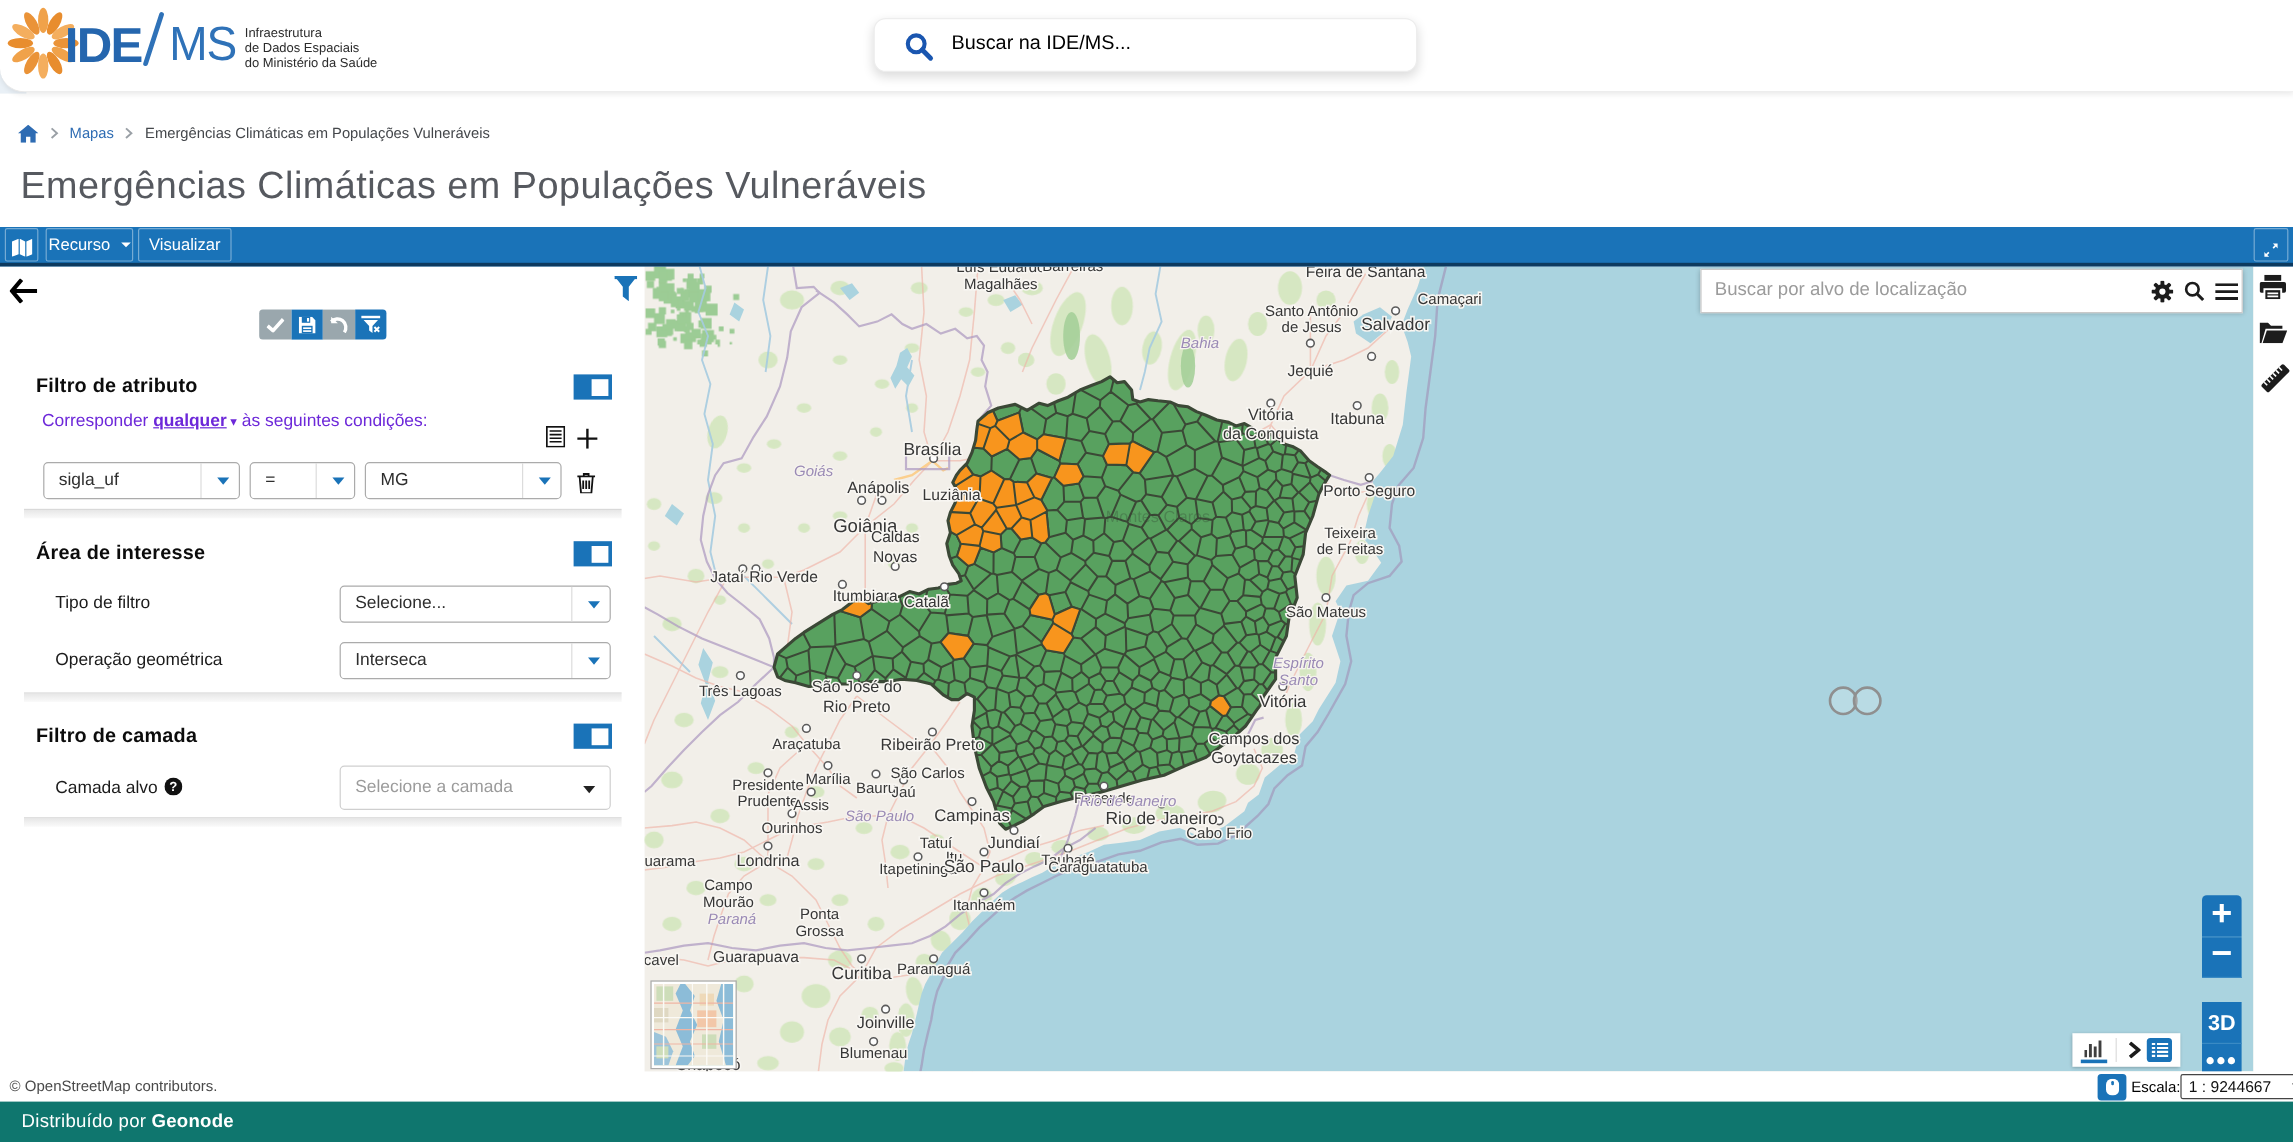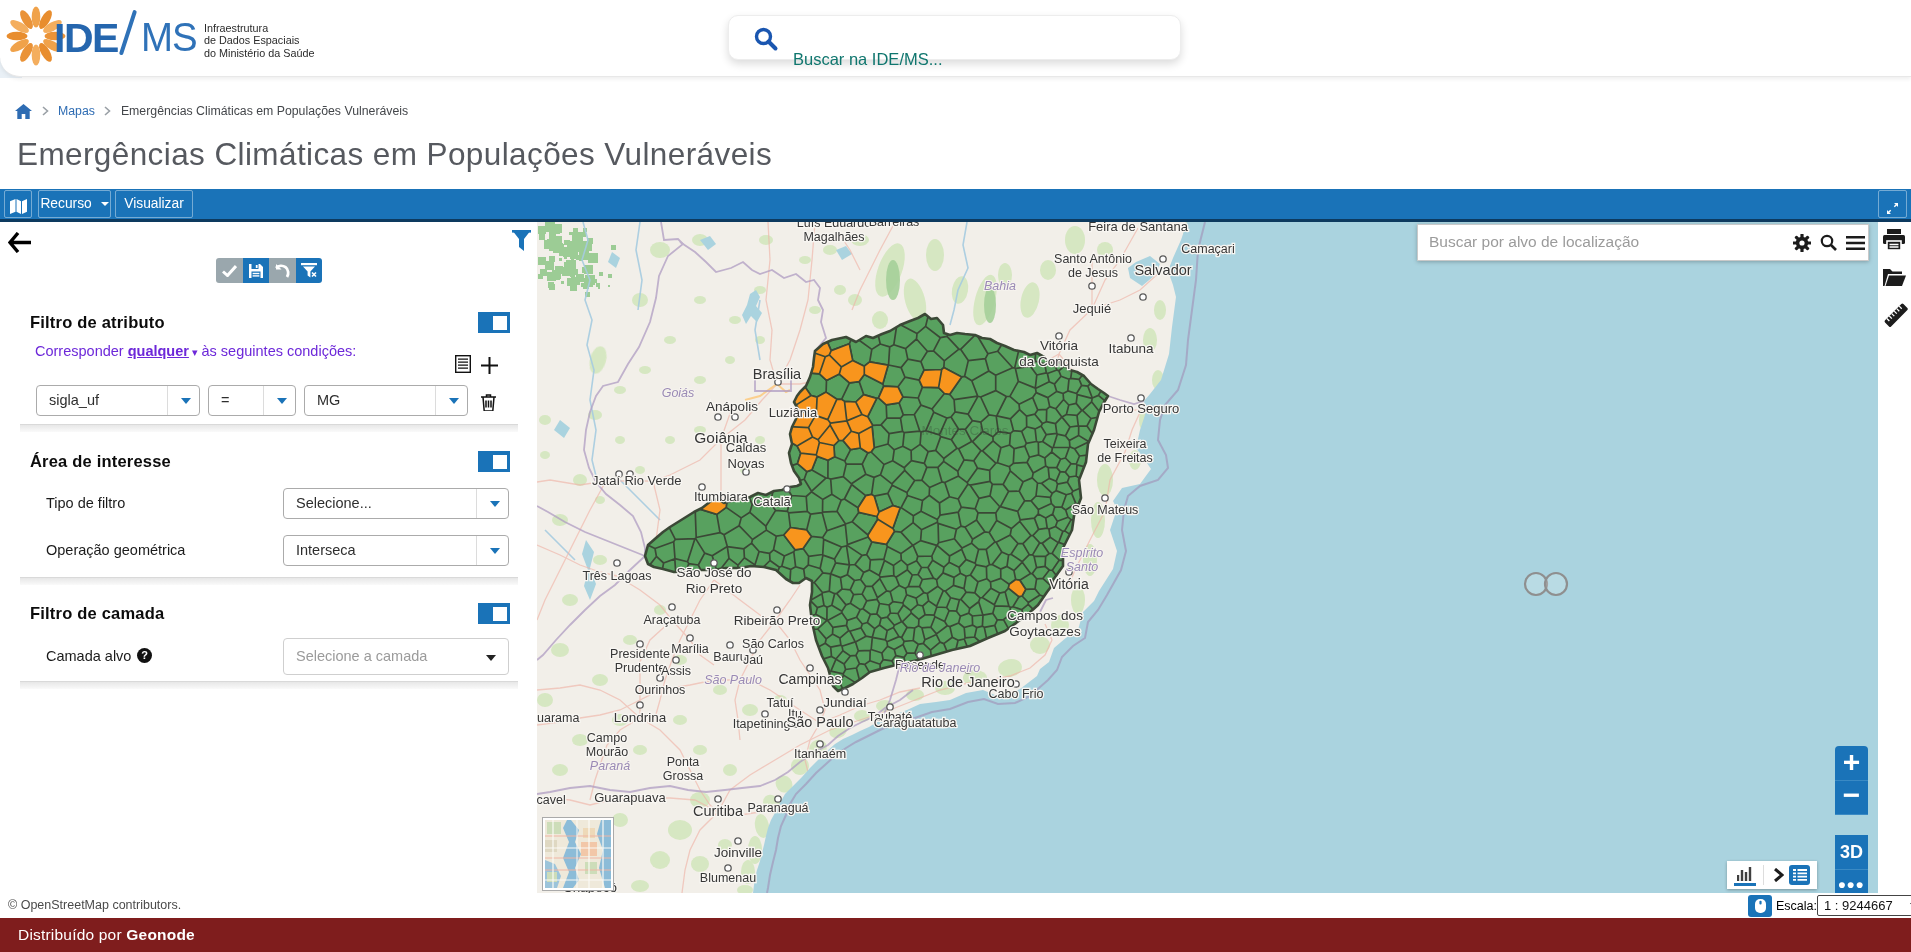--- a/index.html
+++ b/index.html
@@ -14,21 +14,21 @@
 #logo-svg { position:absolute; left:5px; top:5px; }
 #logo-ide { position:absolute; left:54px; top:15px; font-size:41px; font-weight:bold; color:#2566ae;
   letter-spacing:-1.5px; }
 #logo-slash { position:absolute; left:126px; top:9px; width:3.5px; height:47px; background:#2f72b8;
   transform:rotate(18deg); border-radius:2px; }
 #logo-ms { position:absolute; left:141px; top:15px; font-size:40px; font-weight:400; color:#2f72b8;
   letter-spacing:-1px; transform:scaleX(0.96); transform-origin:left; }
 #logo-tx1 { position:absolute; left:204px; top:22px; font-size:10.8px; color:#2b2b2b; line-height:12.3px; }
 #searchpill { position:absolute; left:728px; top:15px; width:453px; height:45px; background:#fff;
   border:1px solid #ededed; border-radius:10px; box-shadow:0 4px 9px rgba(0,0,0,0.14); }
-#searchpill .ph { position:absolute; left:64px; top:11px; font-size:16.5px; color:#0f766e;margin-top:23px; }
+#searchpill .ph { position:absolute; left:64px; top:11px; font-size:16.5px; color:#000000; }
 #searchpill .ic { position:absolute; left:24px; top:10px; }
 
 #crumbs { position:absolute; left:15px; top:102px; height:18px; font-size:12.3px; color:#44474b; z-index:5;
   display:flex; align-items:center; }
 #crumbs .lnk { color:#2e6cb3; }
 #crumbs .sep { margin:0 9.5px; display:flex; }
 #title { position:absolute; left:17px; top:136px; font-size:31.5px; font-weight:400; color:#56595f;
   letter-spacing:0.4px; z-index:5; }
 
 #toolbar { position:absolute; left:0; top:189px; width:1911px; height:33px; background:#1a73b8;
@@ -107,21 +107,21 @@
 
 #footstrip { position:absolute; left:0; top:893px; width:1911px; height:25px; background:#fff; z-index:25; }
 #footstrip .osm { position:absolute; left:8px; top:5px; font-size:12.5px; color:#4a4a4a; }
 #mouse-ic { position:absolute; left:1748px; top:2px; width:24px; height:22px; background:#1a73b8;
   border-radius:3px; display:flex; align-items:center; justify-content:center; }
 #escala { position:absolute; left:1776px; top:6px; font-size:12.5px; color:#000000; }
 #scalesel { position:absolute; left:1817px; top:2px; width:107px; height:21px; border:1px solid #444;
   border-radius:2px; background:#fff; font-size:13px; color:#111; line-height:19px; padding-left:6px; }
 #scalesel .sarr { position:absolute; right:5px; top:7px; width:0; height:0; border-left:4.5px solid transparent;
   border-right:4.5px solid transparent; border-top:5.5px solid #111; }
-#footer { position:absolute; left:0; top:918px; width:1911px; height:34px; background:#7f1d1d; z-index:25;padding-left:19px; }
+#footer { position:absolute; left:0; top:918px; width:1911px; height:34px; background:#0f766e; z-index:25;padding-left:19px; }
 #footer .tx { position:absolute; left:18px; top:8px; font-size:15.5px; color:#fff; letter-spacing:0.2px; }
 </style>
 </head>
 <body>
 <div id="hdr-notch"></div>
 <div id="header">
   <div id="logo-svg"><svg width="62" height="62" viewBox="0 0 62 62" style="">
         <g transform="translate(31,31)">
           <ellipse cx="0" cy="-19" rx="4.3" ry="10.5" fill="#f0a24a" transform="rotate(0)"></ellipse>
           <ellipse cx="0" cy="-19" rx="4.3" ry="10.5" fill="#e88d2e" transform="rotate(30)"></ellipse>

